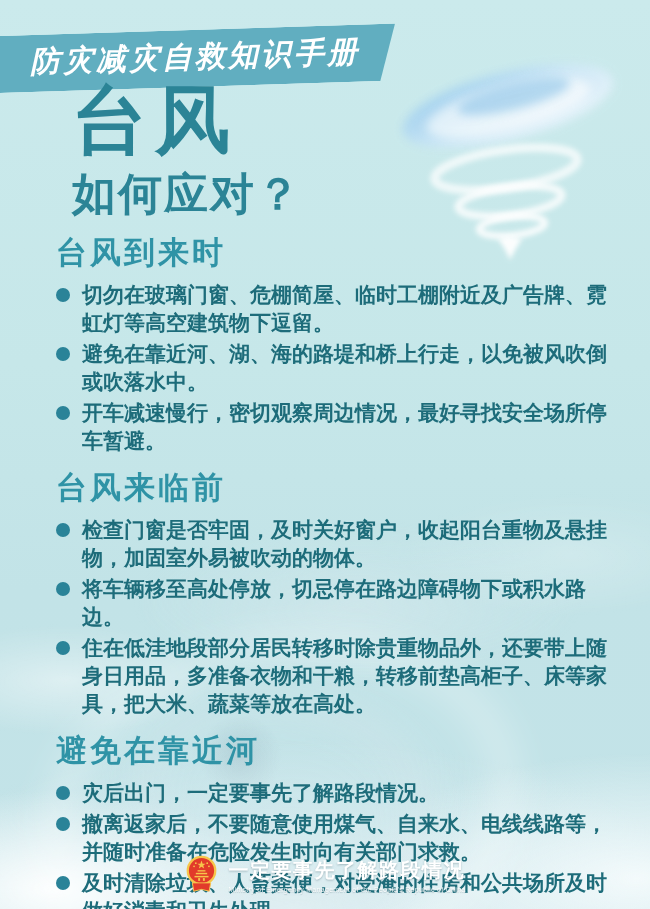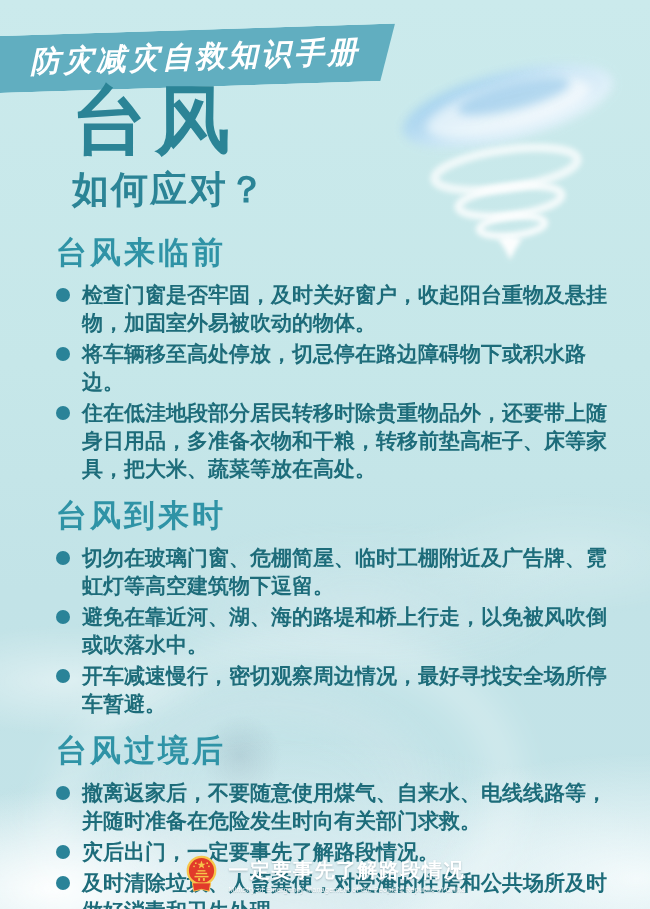--- a/index.html
+++ b/index.html
@@ -33,21 +33,21 @@
     position:absolute;left:-16px;top:30px;background:#61aec0;
     transform:rotate(-1.8deg);
     clip-path:polygon(0 0,100% 0,96% 100%,0 100%);
     padding:7px 36px 9px 46px;
   }
   .banner-label{font-style:italic;font-weight:bold;font-size:30px;color:#ffffff;letter-spacing:3px;white-space:nowrap;}
 
   
   .title-block{position:absolute;left:72px;top:82px;color:#2b8496;}
   .title-main{font-size:75px;font-weight:bold;line-height:1.02;letter-spacing:8px;margin:0;}
-  .title-sub{font-size:37px;font-weight:bold;letter-spacing:2px;margin-top:6px;}
+  .title-sub{font-size:44px;font-weight:bold;letter-spacing:2px;margin-top:6px;}
 
   
   .tornado{position:absolute;left:388px;top:48px;width:250px;height:218px;pointer-events:none;}
 
   
   .content{position:absolute;left:56px;top:232px;width:562px;}
   .content section{margin-bottom:12px;}
   .content h2{font-size:31px;color:#2f93a6;font-weight:bold;letter-spacing:3px;margin:0 0 7px 0;}
   .content ul{list-style:none;margin:0;padding:0;}
   .content li{display:flex;align-items:flex-start;font-size:21px;line-height:28px;color:#1d6c7a;font-weight:bold;margin-bottom:3px;}
@@ -99,65 +99,65 @@
     </g>
     <ellipse cx="118" cy="121" rx="72" ry="19" fill="none" stroke="#ffffff" stroke-width="9" opacity="0.7" filter="url(#b2)" transform="rotate(-8 118 121)"></ellipse>
     <ellipse cx="122" cy="153" rx="52" ry="14" fill="none" stroke="#ffffff" stroke-width="8" opacity="0.78" filter="url(#b2)" transform="rotate(-7 122 153)"></ellipse>
     <ellipse cx="124" cy="178" rx="33" ry="9.5" fill="none" stroke="#ffffff" stroke-width="7" opacity="0.85" filter="url(#b2)" transform="rotate(-6 124 178)"></ellipse>
     <path d="M110 191 Q121 186 134 191 Q127 201 122 212 Q117 200 110 191 Z" fill="#ffffff" opacity="0.95" filter="url(#b2)"></path>
   </svg>
 
   <div class="content">
 
     <section>
+      <h2>台风到来时</h2>
+      <ul>
+        <li>
+            <span class="dot"></span>
+            <span class="li-text">切勿在玻璃门窗、危棚简屋、临时工棚附近及广告牌、霓虹灯等高空建筑物下逗留。</span>
+          </li>
+        <li>
+            <span class="dot"></span>
+            <span class="li-text">避免在靠近河、湖、海的路堤和桥上行走，以免被风吹倒或吹落水中。</span>
+          </li>
+        <li>
+            <span class="dot"></span>
+            <span class="li-text">开车减速慢行，密切观察周边情况，最好寻找安全场所停车暂避。</span>
+          </li>
+      </ul>
+    </section>
+
+    <section>
       <h2>台风来临前</h2>
       <ul>
         <li>
             <span class="dot"></span>
             <span class="li-text">检查门窗是否牢固，及时关好窗户，收起阳台重物及悬挂物，加固室外易被吹动的物体。</span>
           </li>
         <li>
             <span class="dot"></span>
             <span class="li-text">将车辆移至高处停放，切忌停在路边障碍物下或积水路边。</span>
           </li>
         <li>
             <span class="dot"></span>
             <span class="li-text">住在低洼地段部分居民转移时除贵重物品外，还要带上随身日用品，多准备衣物和干粮，转移前垫高柜子、床等家具，把大米、蔬菜等放在高处。</span>
           </li>
       </ul>
     </section>
 
     <section>
-      <h2>台风到来时</h2>
+      <h2>避免在靠近河</h2>
       <ul>
         <li>
             <span class="dot"></span>
-            <span class="li-text">切勿在玻璃门窗、危棚简屋、临时工棚附近及广告牌、霓虹灯等高空建筑物下逗留。</span>
+            <span class="li-text">灾后出门，一定要事先了解路段情况。</span>
           </li>
         <li>
             <span class="dot"></span>
-            <span class="li-text">避免在靠近河、湖、海的路堤和桥上行走，以免被风吹倒或吹落水中。</span>
-          </li>
-        <li>
-            <span class="dot"></span>
-            <span class="li-text">开车减速慢行，密切观察周边情况，最好寻找安全场所停车暂避。</span>
-          </li>
-      </ul>
-    </section>
-
-    <section>
-      <h2>台风过境后</h2>
-      <ul>
-        <li>
-            <span class="dot"></span>
             <span class="li-text">撤离返家后，不要随意使用煤气、自来水、电线线路等，并随时准备在危险发生时向有关部门求救。</span>
-          </li>
-        <li>
-            <span class="dot"></span>
-            <span class="li-text">灾后出门，一定要事先了解路段情况。</span>
           </li>
         <li>
             <span class="dot"></span>
             <span class="li-text">及时清除垃圾、人畜粪便，对受淹的住房和公共场所及时做好消毒和卫生处理。</span>
           </li>
       </ul>
     </section>
 
   </div>
 

